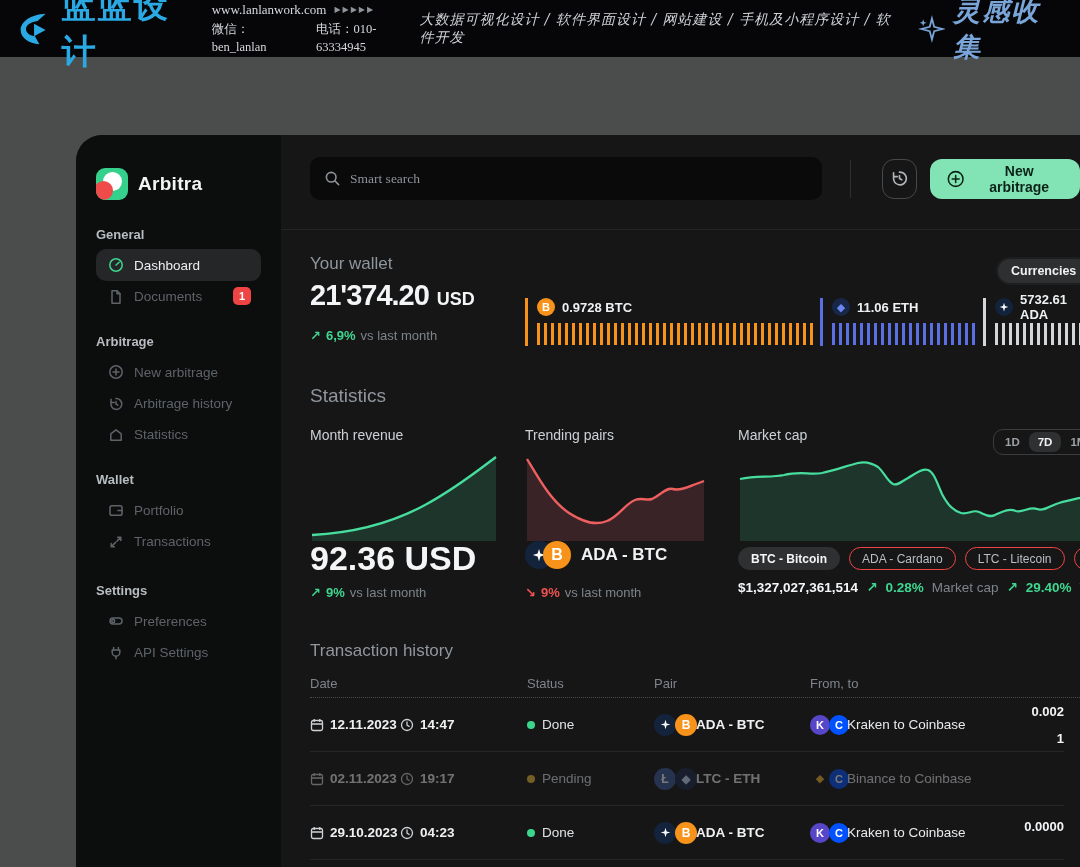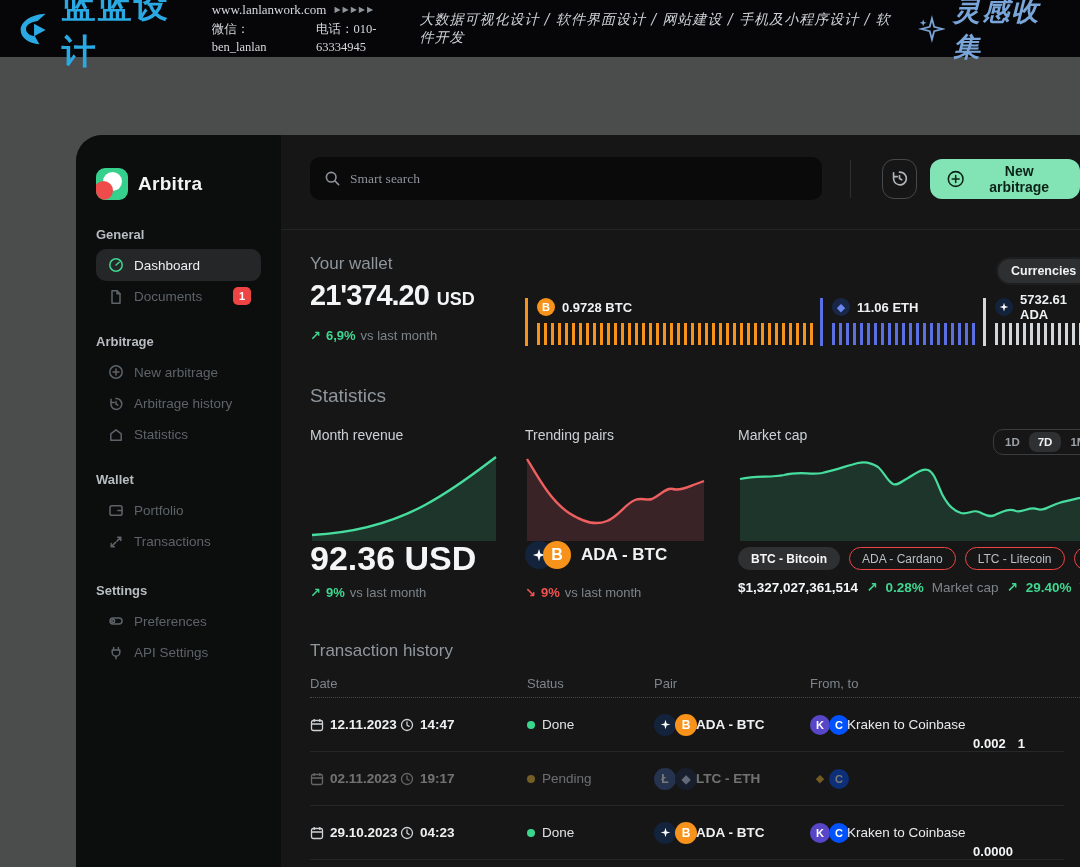--- a/index.html
+++ b/index.html
@@ -124,21 +124,21 @@
   .tx-head span { position:absolute; top:0; }
   .tx-rows { position:absolute; left:29px; right:16px; top:563px; }
   .tx-row { position:relative; height:54px; border-bottom:1px solid #262728; }
   .tx-row .cell { position:absolute; top:0; height:100%; display:flex; align-items:center; gap:7px; }
   .tx-row .c-dateic { left:0; } .tx-row .c-date { left:20px; color:#eef0f1; font-size:13.5px; font-weight:bold; }
   .tx-row .c-clock { left:90px; } .tx-row .c-time { left:110px; color:#eef0f1; font-size:13.5px; font-weight:bold; }
   .tx-row .c-status { left:217px; color:#dfe2e4; font-size:13.5px; }
   .dot { width:8px; height:8px; border-radius:50%; }
   .tx-row .c-pairic { left:344px; } .tx-row .c-pair { left:386px; color:#eef0f1; font-size:13.5px; font-weight:bold; }
   .tx-row .c-routeic { left:500px; } .tx-row .c-route { left:537px; color:#e8eaec; font-size:13.5px; }
-  .tx-row .c-amount { right:0; width:130px; align-items:flex-end; justify-content:center;
+  .tx-row .c-amount { right:0; width:130px; flex-direction:column; align-items:flex-end; justify-content:center;
     color:#f3f5f6; font-size:13px; font-weight:bold; gap:12px; }
   .ov { margin-left:-8px; }
   .dimmed .cell { opacity:.42; }
 </style>
 </head>
 <body>
 
 <div class="banner">
   <div class="b-logo">
     <svg width="38" height="38" viewBox="0 0 40 40">
@@ -474,20 +474,21 @@
         </span>
         <span class="cell c-pairic">
           <span class="coin c22 ltc-c">Ł</span>
           <span class="coin c22 ethw ov">◆</span>
         </span>
         <span class="cell c-pair">LTC - ETH</span>
         <span class="cell c-routeic">
           <span class="coin c20 binance">◆</span>
           <span class="coin c20 coinbase ov">C</span>
         </span>
+        <span class="cell c-route">Binance to Coinbase</span>
         <span class="cell c-amount">
           <span></span>
           <span></span>
         </span>
       </div>
 
       <div class="tx-row">
         <span class="cell c-dateic">
           <svg width="14" height="14" viewBox="0 0 14 14" stroke="#cfd3d6" fill="none" stroke-width="1.3">
               <rect x="1.5" y="2.5" width="11" height="10" rx="1.8"></rect>

